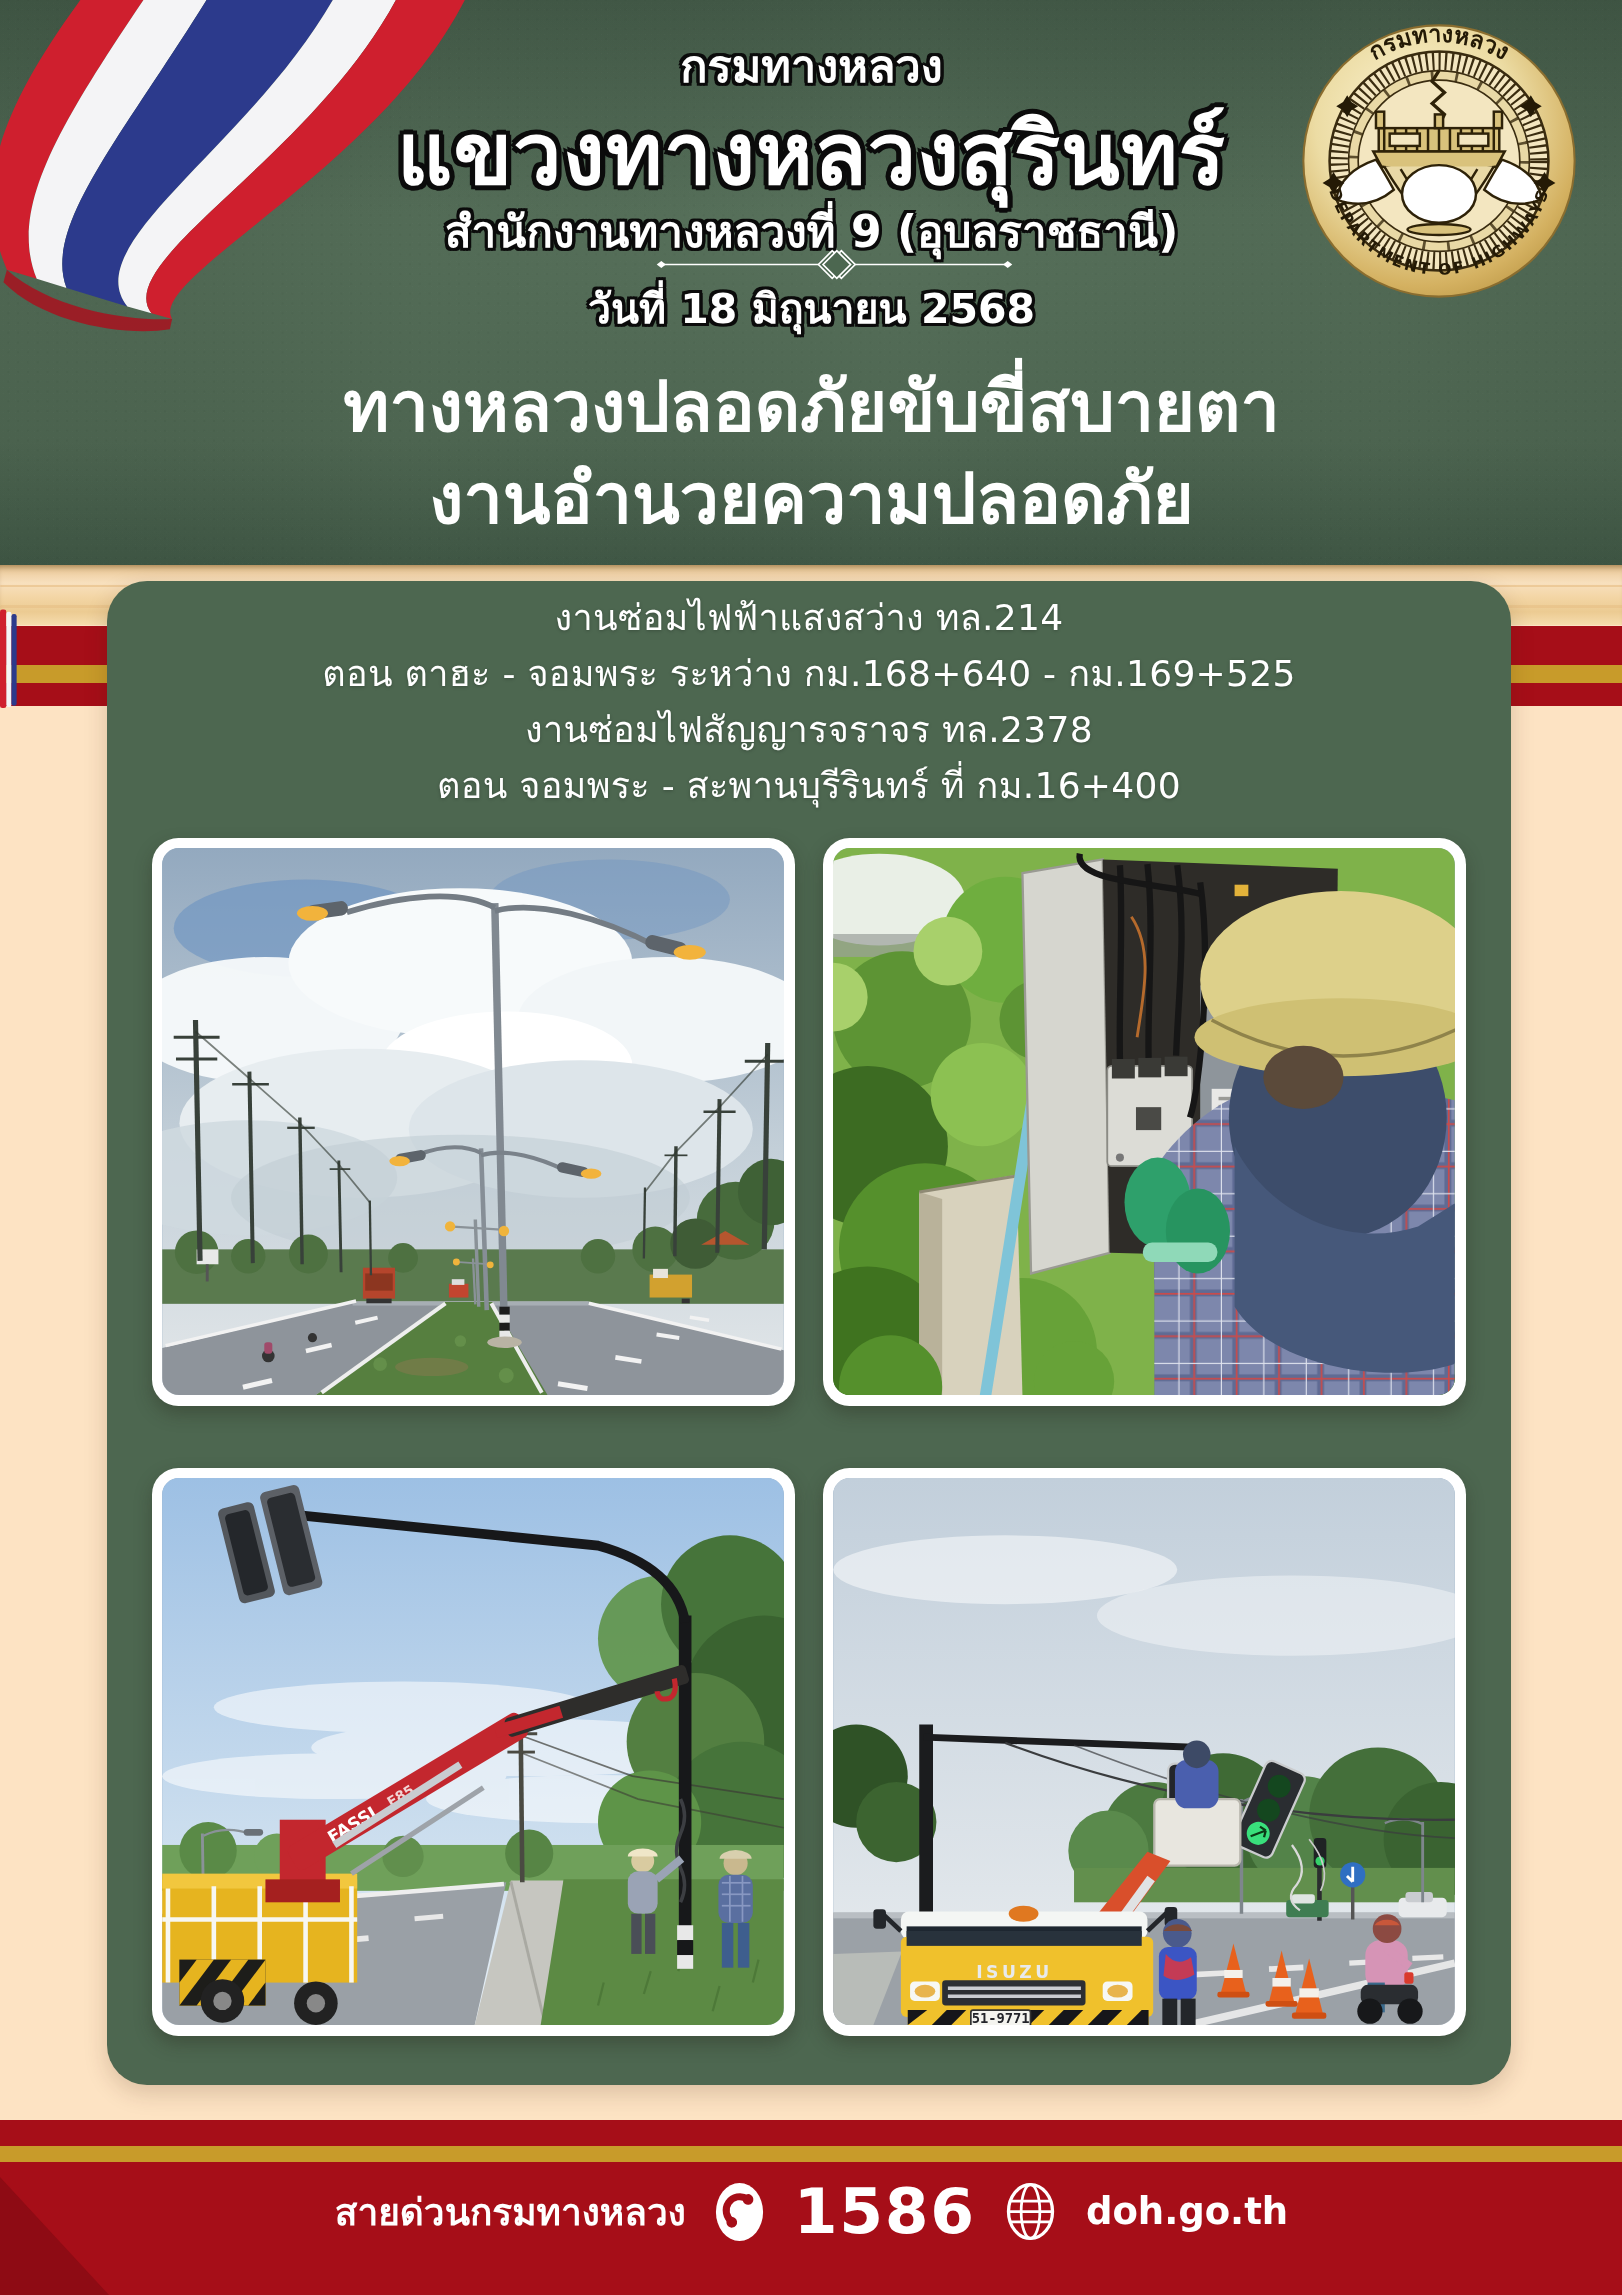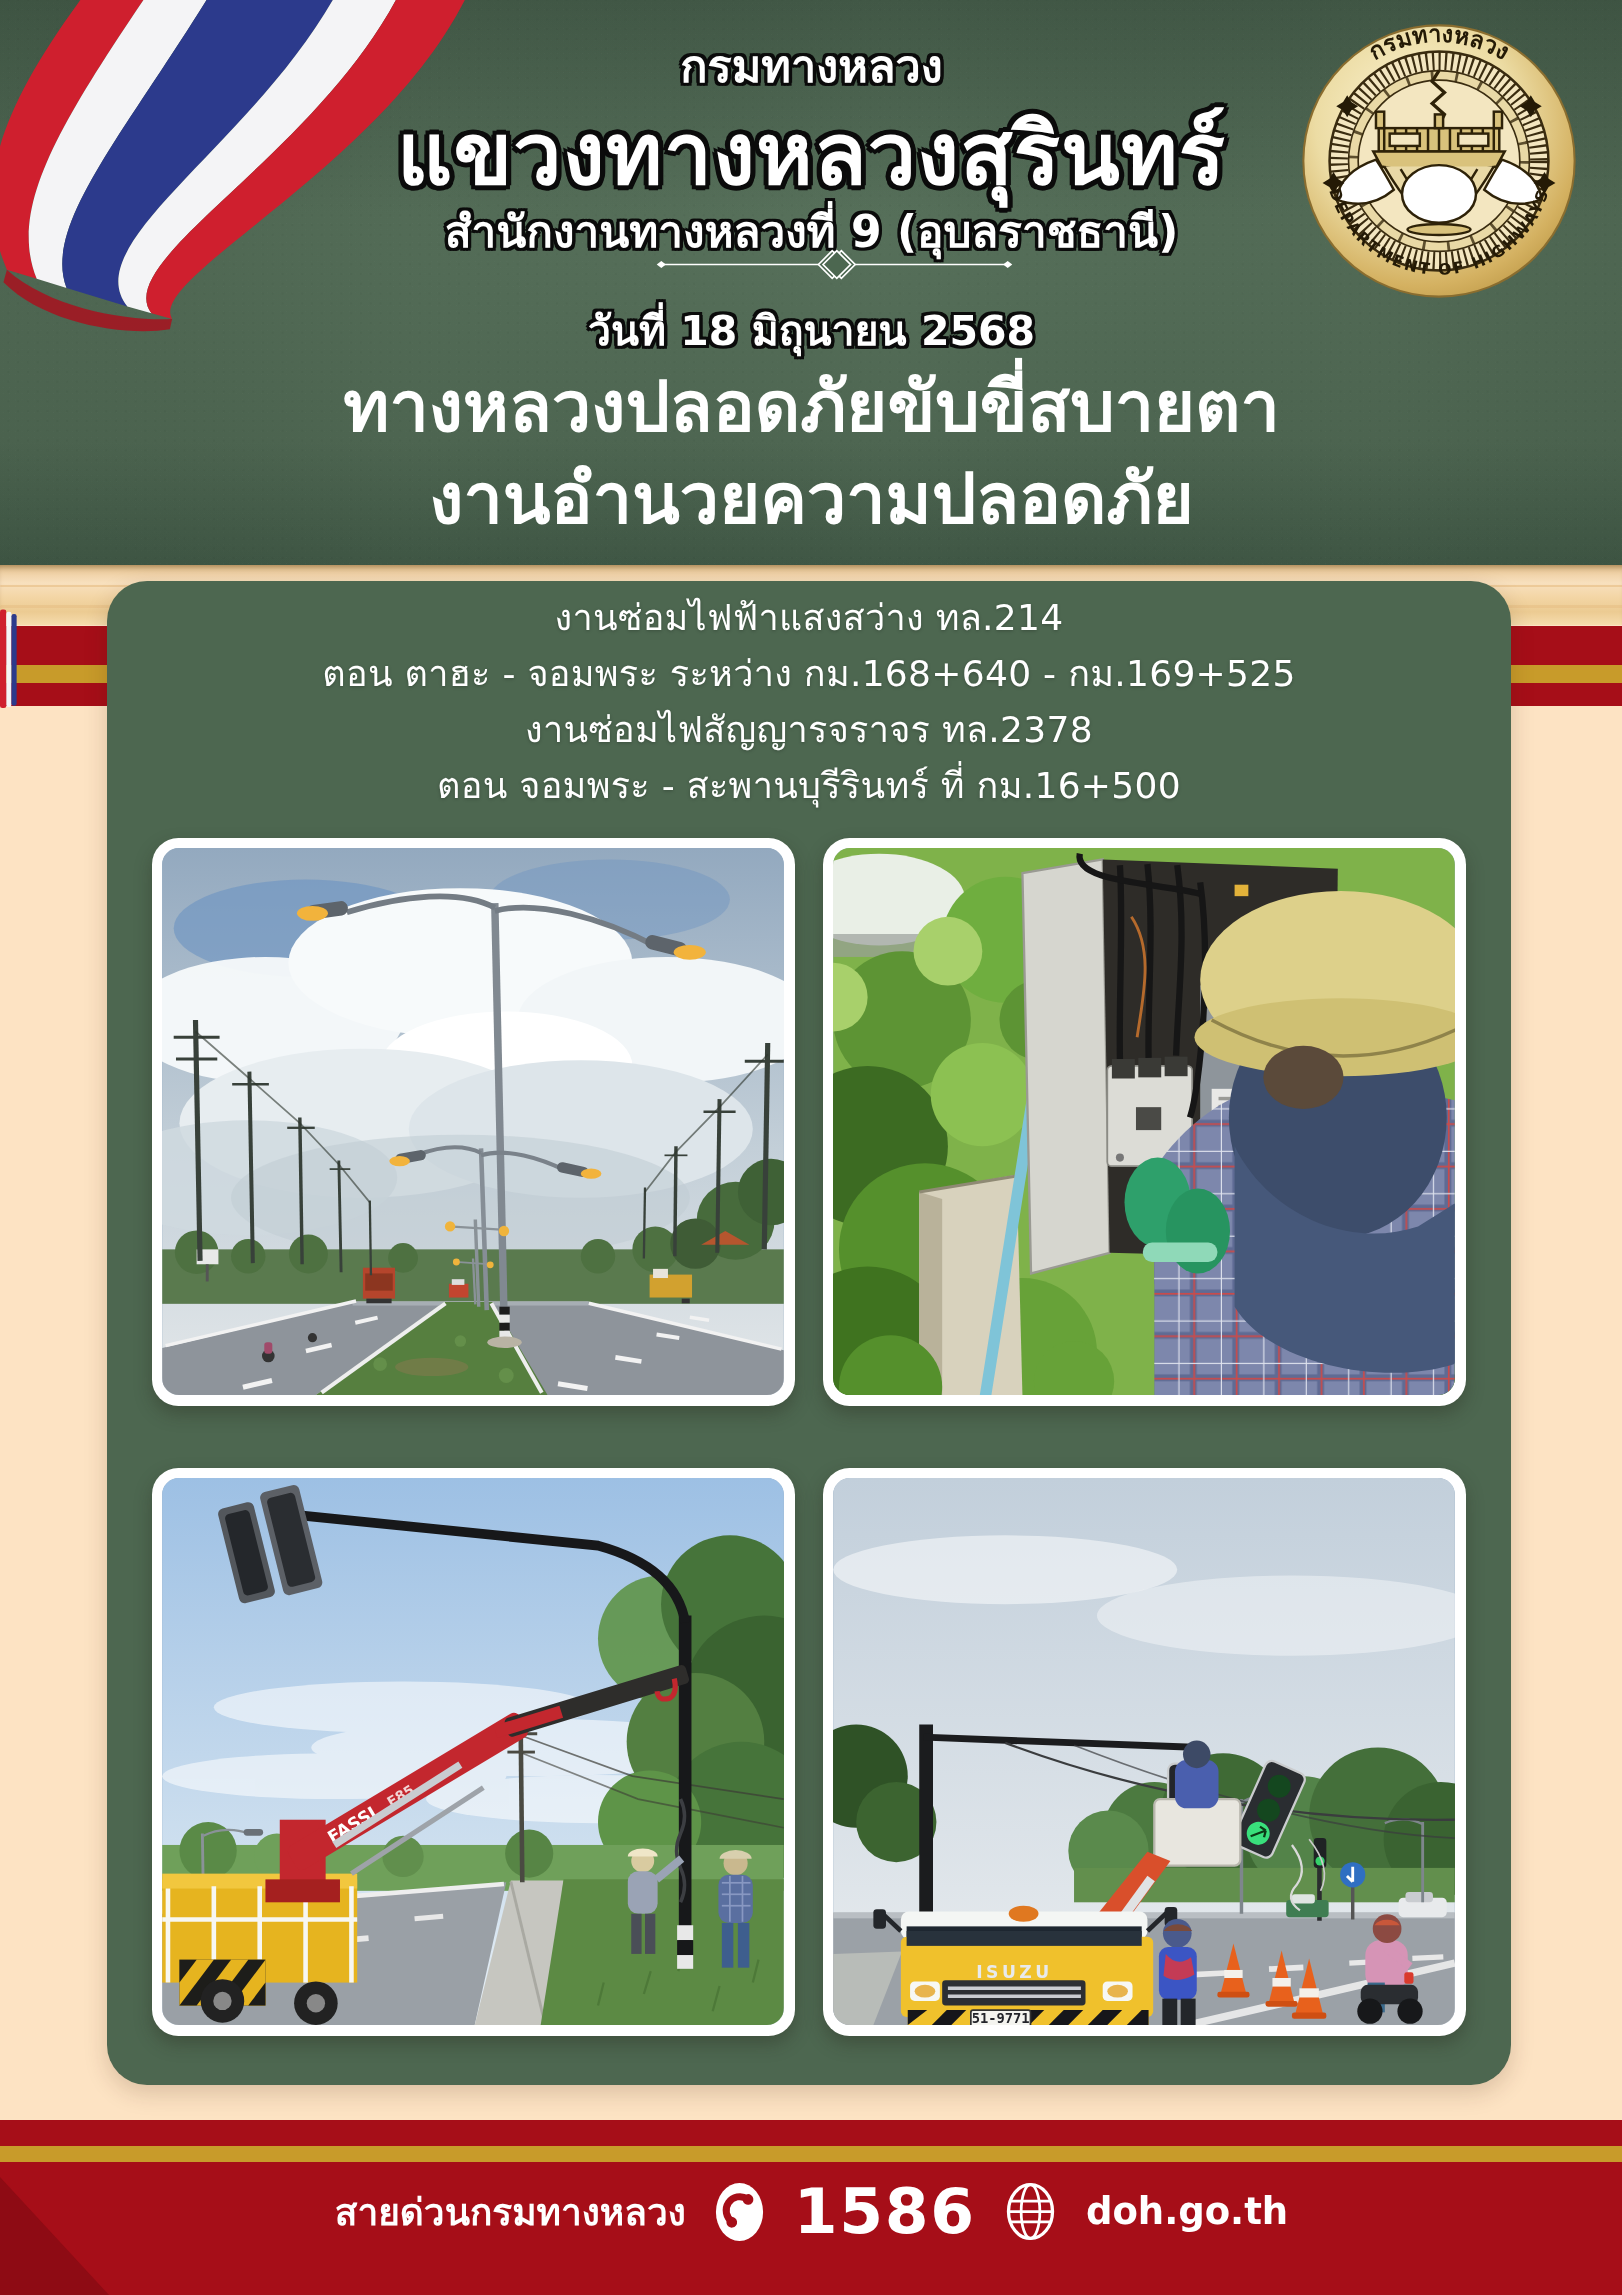--- a/index.html
+++ b/index.html
@@ -137,30 +137,30 @@
     <line x1="18" y1="32" x2="622" y2="32" stroke="#fff" stroke-width="3"></line>
     <path d="M10,32 L18,26 L26,32 L18,38 Z" fill="#fff"></path>
     <path d="M614,32 L622,26 L630,32 L622,38 Z" fill="#fff"></path>
     <g stroke="#fff" stroke-width="3" fill="#4c6750">
       <path d="M292,32 L316,8 L340,32 L316,56 Z"></path>
       <path d="M308,32 L332,8 L356,32 L332,56 Z"></path>
       <path d="M300,32 L324,8 L348,32 L324,56 Z"></path>
     </g>
   </svg>
 
-  <div class="hdtxt outl abs" style="top:298px;font-size:41px;font-weight:bold;">วันที่ 18 มิถุนายน 2568</div>
+  <div class="hdtxt outl abs" style="top:276px;font-size:41px;font-weight:bold;">วันที่ 18 มิถุนายน 2568</div>
   <div class="hdtxt abs" style="top:351px;font-size:70px;font-weight:bold;">ทางหลวงปลอดภัยขับขี่สบายตา</div>
   <div class="hdtxt abs" style="top:443px;font-size:70px;font-weight:bold;">งานอำนวยความปลอดภัย</div>
 
   <div id="panel" class="abs">
     <div class="abs" style="top:9.2px;width:100%;">
       <div class="workline">งานซ่อมไฟฟ้าแสงสว่าง ทล.214</div>
       <div class="workline">ตอน ตาฮะ - จอมพระ ระหว่าง กม.168+640 - กม.169+525</div>
       <div class="workline">งานซ่อมไฟสัญญารจราจร ทล.2378</div>
-      <div class="workline">ตอน จอมพระ - สะพานบุรีรินทร์ ที่ กม.16+500</div>
+      <div class="workline">ตอน จอมพระ - สะพานบุรีรินทร์ ที่ กม.16+400</div>
     </div>
 
     <div class="card" style="left:45px;top:257px;">
       <div class="ph">
       <svg viewBox="0 0 1084 954" role="img" aria-label="Divided highway with double-arm street lights on the grass median under a cloudy sky">
         <defs>
               <linearGradient id="sky1" x1="0" y1="0" x2="0" y2="1">
           <stop offset="0" stop-color="#93a9bf"></stop>
                 <stop offset=".55" stop-color="#c3cfd8"></stop>
                 <stop offset="1" stop-color="#e4e8ea"></stop>

